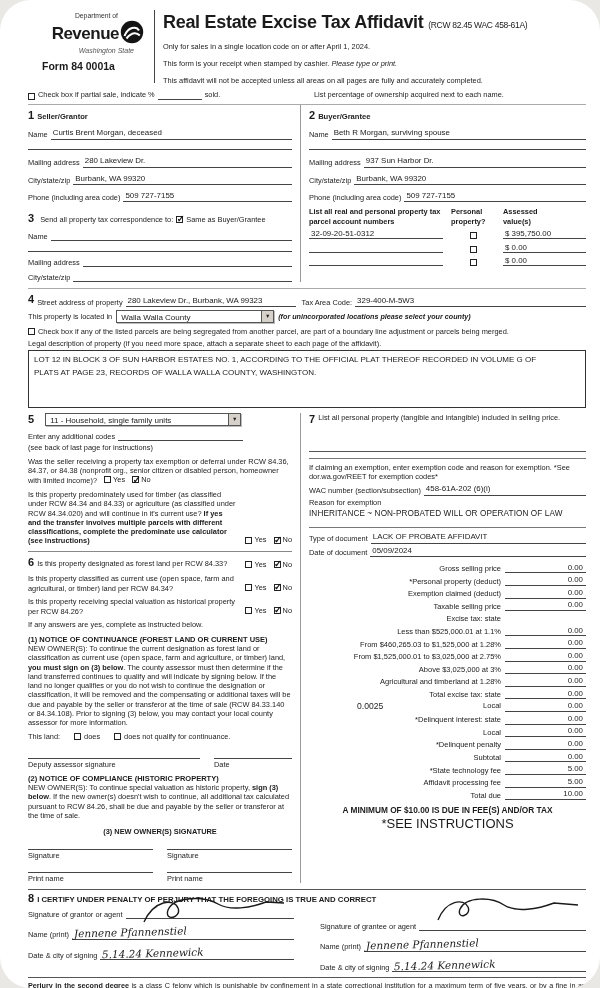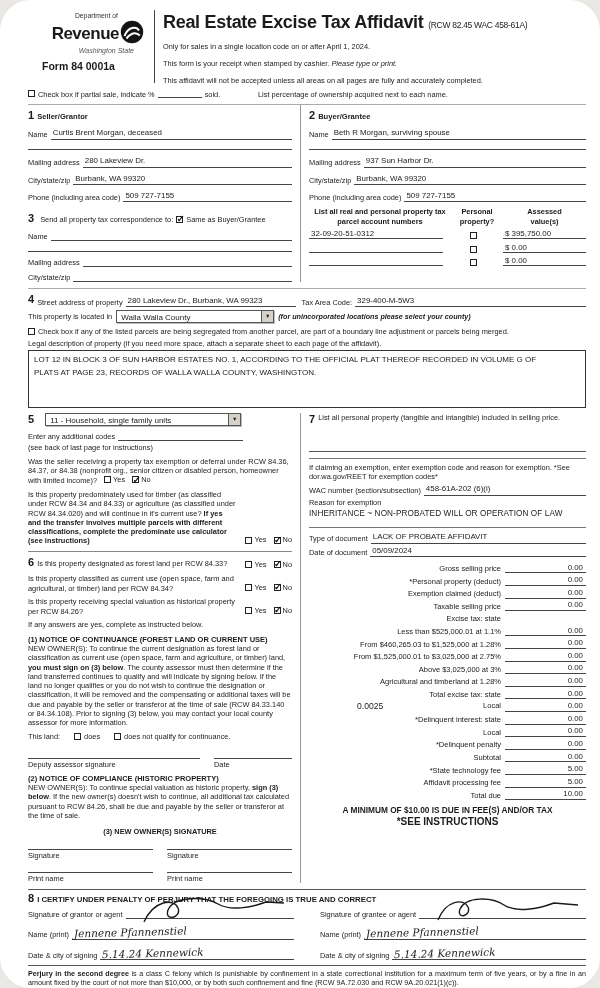--- a/index.html
+++ b/index.html
@@ -25,40 +25,40 @@
   .brand .rev-row { display:flex; justify-content:flex-end; align-items:center; }
   .brand .rev { font-size: 17px; font-weight: bold; letter-spacing: -0.5px; }
   .brand .wa { font-style: italic; color:#555; font-size: 7px; padding-right: 10px; }
   .brand .formno { font-size: 10.5px; font-weight: bold; margin-top: 5px; text-align:left; padding-left:14px;}
   .hdr-div { border-left: 1.6px solid #444; margin: 2px 8px 2px 10px; }
   .hdr-right { flex:1; padding-top: 3px; }
   .hdr-title { font-size: 18px; font-weight: bold; letter-spacing:-0.3px; }
   .hdr-title .rcw { font-size: 8.5px; font-weight: normal; }
   .hdr-sub { font-size: 7.4px; margin-top: 8px; color:#222; }
   .partial-row { display:flex; margin-top: 5px; padding-bottom: 4px; border-bottom: 1px solid #aaa; }
-  .partial-left { display:flex; align-items:flex-start; gap:3px; width: 230px; }
+  .partial-left { display:flex; align-items:flex-end; gap:3px; width: 286px; }
   .blank-u { display:inline-block; width: 44px; border-bottom: 1px solid #444; height: 8px; background:#fff; }
   
   .sec-no { font-size: 11px; font-weight: bold; margin-right: 3px; }
   .sec-title { font-weight: bold; font-size: 7.6px; }
   .fl { display:flex; align-items: flex-end; margin-top: 6px; }
   .fl .lab { white-space: nowrap; padding-right: 3px; }
   .fl .val { flex:1; border-bottom: 1px solid #444; padding: 0 2px 0.5px 2px; font-size: 7.9px; white-space:nowrap; }
   .cb { display:inline-block; width:7px; height:7px; border:1px solid #222; position:relative; background:#fff; flex:none; vertical-align:-1px;}
   .cb.checked::after { content:"✓"; position:absolute; left:-0.5px; top:-3.5px; font-size:9.5px; font-weight:bold; color:#111; }
   .dd { display:inline-flex; align-items:stretch; border:1px solid #555; background:#fff; height: 13px; box-shadow: 1px 1px 0 #bbb; gap: 46px; }
   .dd-text { padding: 1.5px 4px 0 4px; white-space:nowrap; font-size:8px; flex:1; }
   .dd-btn { width: 12px; background:#d6d2ca; border-left:1px solid #555; display:flex; align-items:center; justify-content:center; font-size:5.5px; color:#222; }
   .yn { display:inline-flex; align-items:center; gap:2px; white-space:nowrap; }
   .yn .cb { margin-left: 5px; }
   
   .rowA { display:flex; }
   .colL { width: 272px; padding-right: 8px; }
   .colR { flex:1; border-left: 1px solid #999; padding-left: 8px; }
-  .parcel-head { display:flex; font-weight:bold; margin-top: 5px; text-align:center; }
+  .parcel-head { display:flex; font-weight:bold; margin-top: 5px; text-align:left; }
   .parcel-head .c1 { width: 142px; }
   .parcel-head .c2 { width: 52px; }
   .parcel-head .c3 { flex:1; }
   .parcel-row { display:flex; align-items:flex-end; margin-top: 3.5px; }
   .parcel-row .num { width: 134px; border-bottom:1px solid #444; padding:0 2px; font-size:7.9px; height:10px; }
   .parcel-row .pp { width: 60px; display:flex; justify-content:center; }
   .parcel-row .av { flex:1; border-bottom:1px solid #444; padding:0 2px; font-size:7.9px; height:10px; }
   
   .rowB { border-top: 1px solid #aaa; margin-top: 6px; padding-top: 4px; }
   .located { display:flex; align-items:center; gap:4px; margin-top:3px; }
@@ -84,21 +84,21 @@
   .rc-blank { border-bottom: 1px solid #555; height: 17px; margin-top: 8px; }
   .rc-block { border-top: 1px solid #777; margin-top: 6px; padding-top: 4px; }
   .reason-val { font-size: 8.2px; margin-top: 2px; letter-spacing: 0.1px; }
   .tax { margin-top: 4px; }
   .tax-row { display:flex; align-items:flex-end; height: 12.6px; }
   .tax-label { width: 196px; text-align: right; padding-right: 4px; white-space: nowrap; font-size: 7.5px; display:flex; justify-content:flex-end; }
   .tax-label .rate { margin-right: auto; margin-left: 48px; font-size: 8.6px; }
   .tax-fill { flex:1; border-bottom: 1px solid #444; text-align: right; padding-right: 3px; font-size: 7.9px; }
   .tax-row.nl .tax-fill { border-bottom: none; }
   .min-note { text-align:center; font-weight:bold; font-size: 8.3px; margin-top: 5px; }
-  .min-note .l2 { font-weight: bold; font-size: 10px; }
+  .min-note .l2 { font-weight: normal; font-size: 13px; }
   
   .rowD { border-top: 1px solid #555; margin-top: 6px; padding-top: 2px; position: relative; }
   .certify-t { font-weight: bold; font-size: 7.8px; }
   .certify-cols { display: flex; gap: 26px; }
   .ccol { flex: 1; position: relative; }
   .hand { font-family: "DejaVu Serif", serif; font-style: italic; font-size: 10.5px; color:#1a1a1a; transform: rotate(-1.5deg); display:inline-block; position:relative; top:1px; }
   .scribble { position:absolute; pointer-events:none; }
   
   .ftr { margin-top: auto; }
   .perjury { border-top: 1px solid #555; margin-top: 5px; padding-top: 3px; font-size: 7.2px; text-align: justify; line-height: 1.3; }
@@ -514,21 +514,21 @@
           </div>
         <div class="fl">
             <span class="lab">Date &amp; city of signing</span>
             <span class="val"><span class="hand">5.14.24   Kennewick</span></span>
           </div>
       </div>
       <div class="ccol">
         <svg class="scribble" style="left:112px; top:-12px;" width="150" height="34" viewBox="0 0 150 34">
           <path d="M6 26 C 14 6, 32 4, 36 13 C 40 22, 24 26, 28 15 C 34 2, 60 3, 72 11 C 84 19, 106 15, 122 9 L 146 11" fill="none" stroke="#1a1a1a" stroke-width="1.4"></path>
         </svg>
-        <div class="fl" style="margin-top:4px;">
+        <div class="fl" style="margin-top:16px;">
             <span class="lab">Signature of grantee or agent</span>
             <span class="val"></span>
           </div>
         <div class="fl">
             <span class="lab">Name (print)</span>
             <span class="val"><span class="hand">Jennene Pfannenstiel</span></span>
           </div>
         <div class="fl">
             <span class="lab">Date &amp; city of signing</span>
             <span class="val"><span class="hand">5.14.24   Kennewick</span></span>

